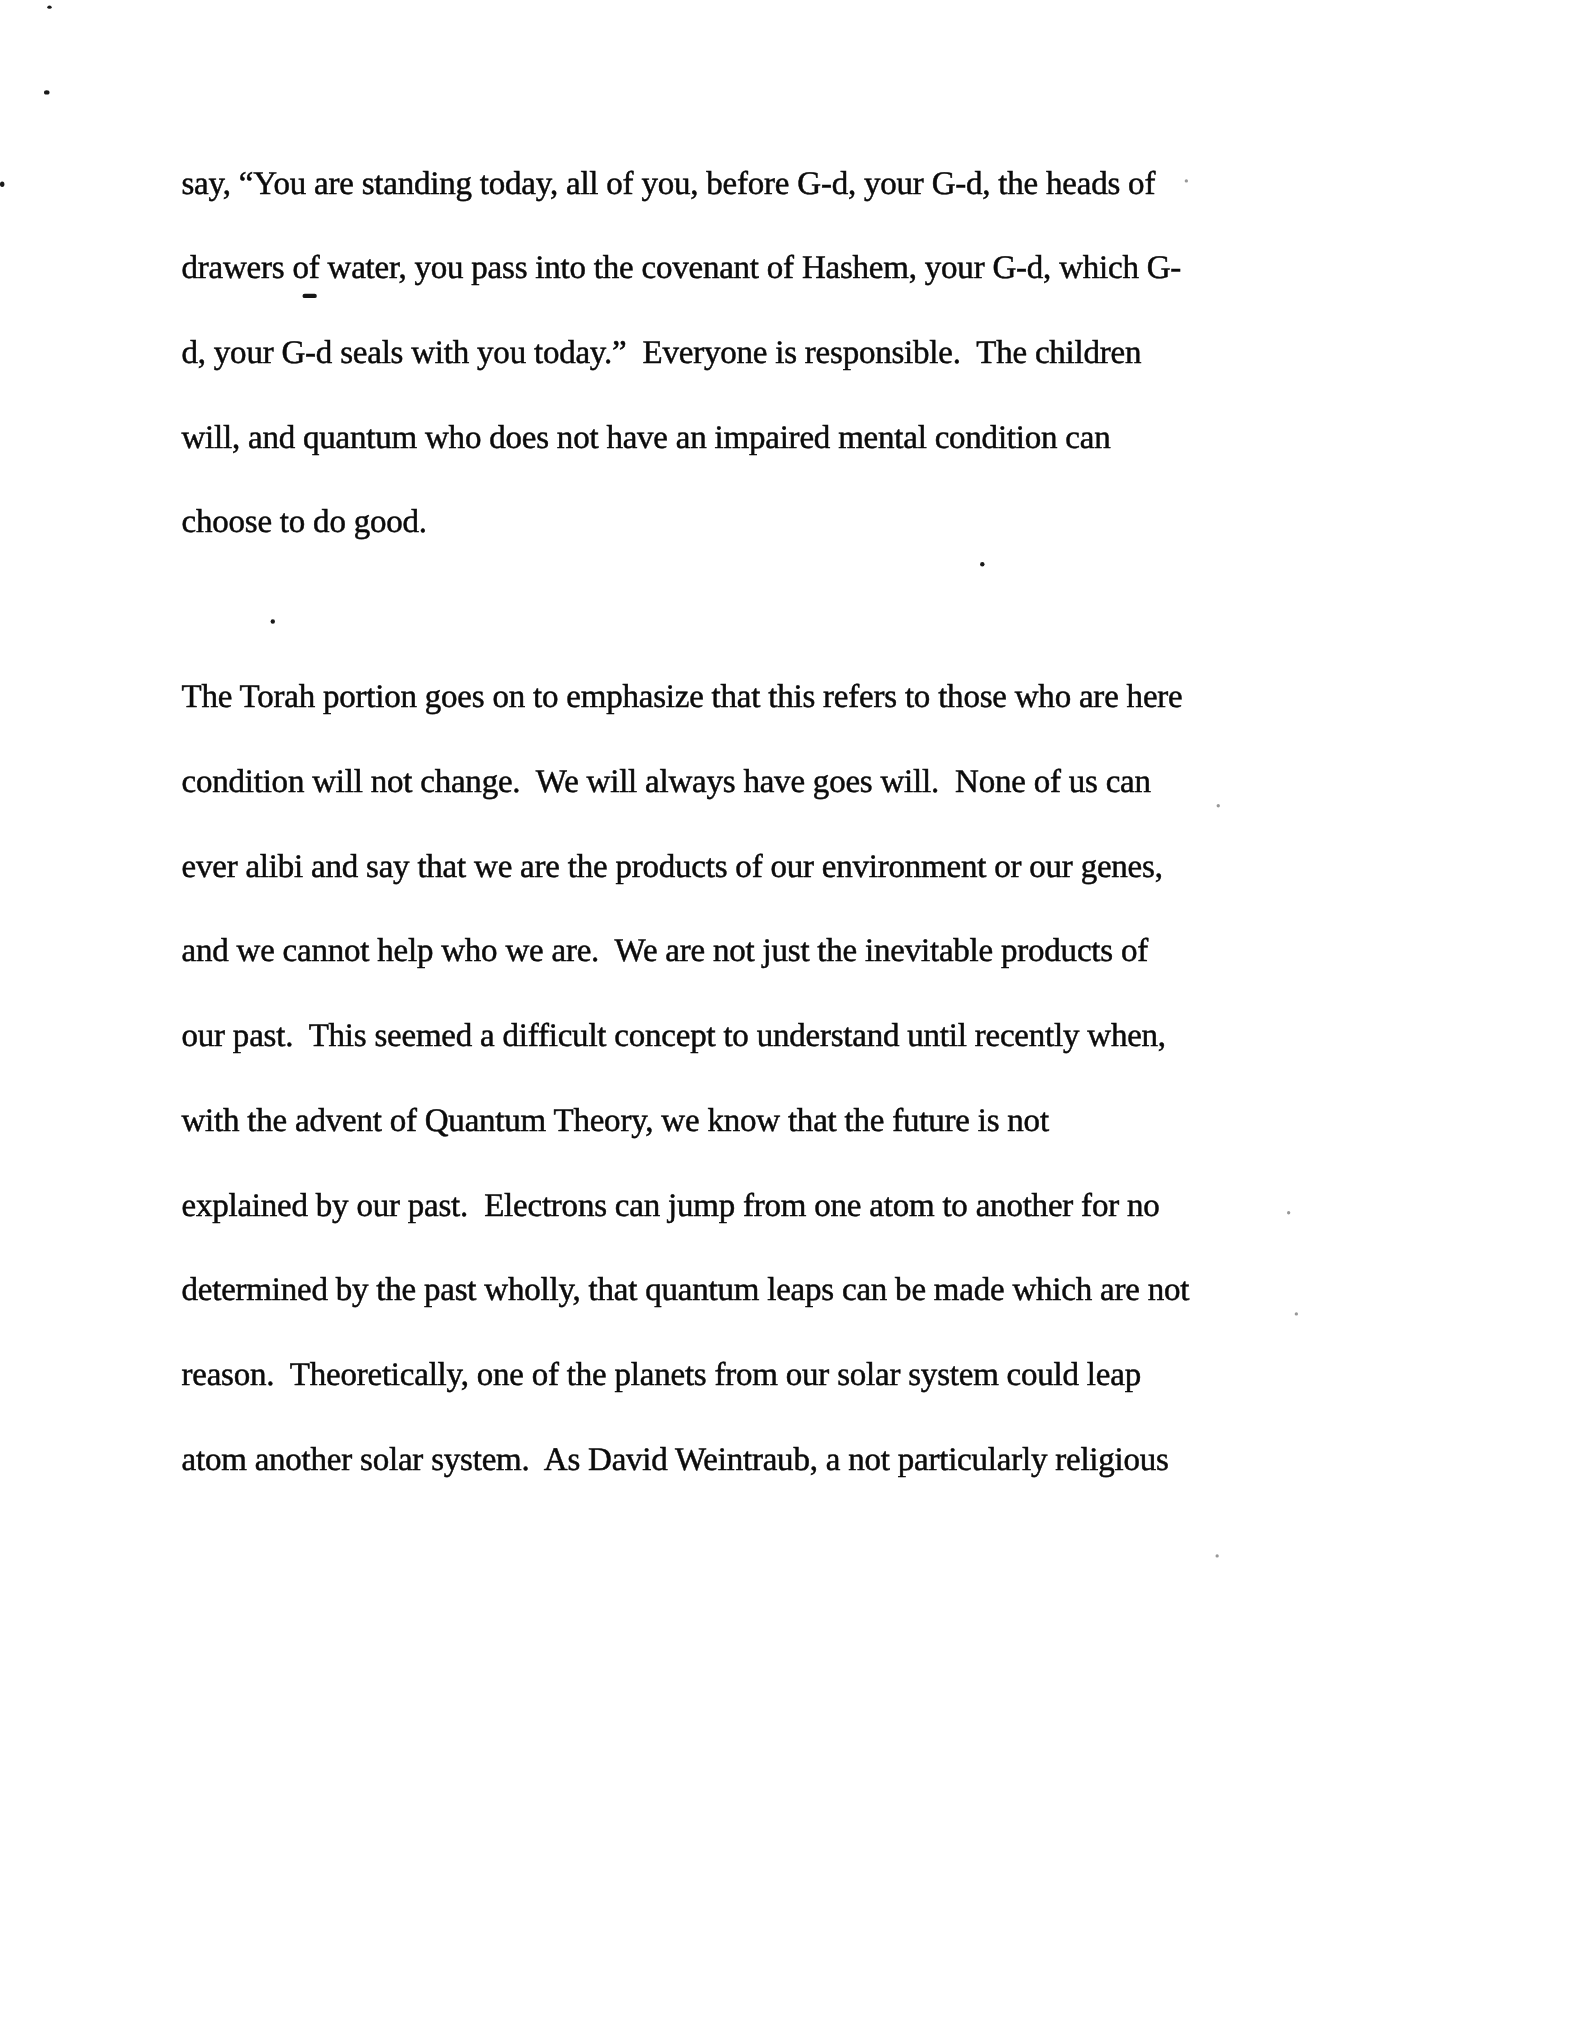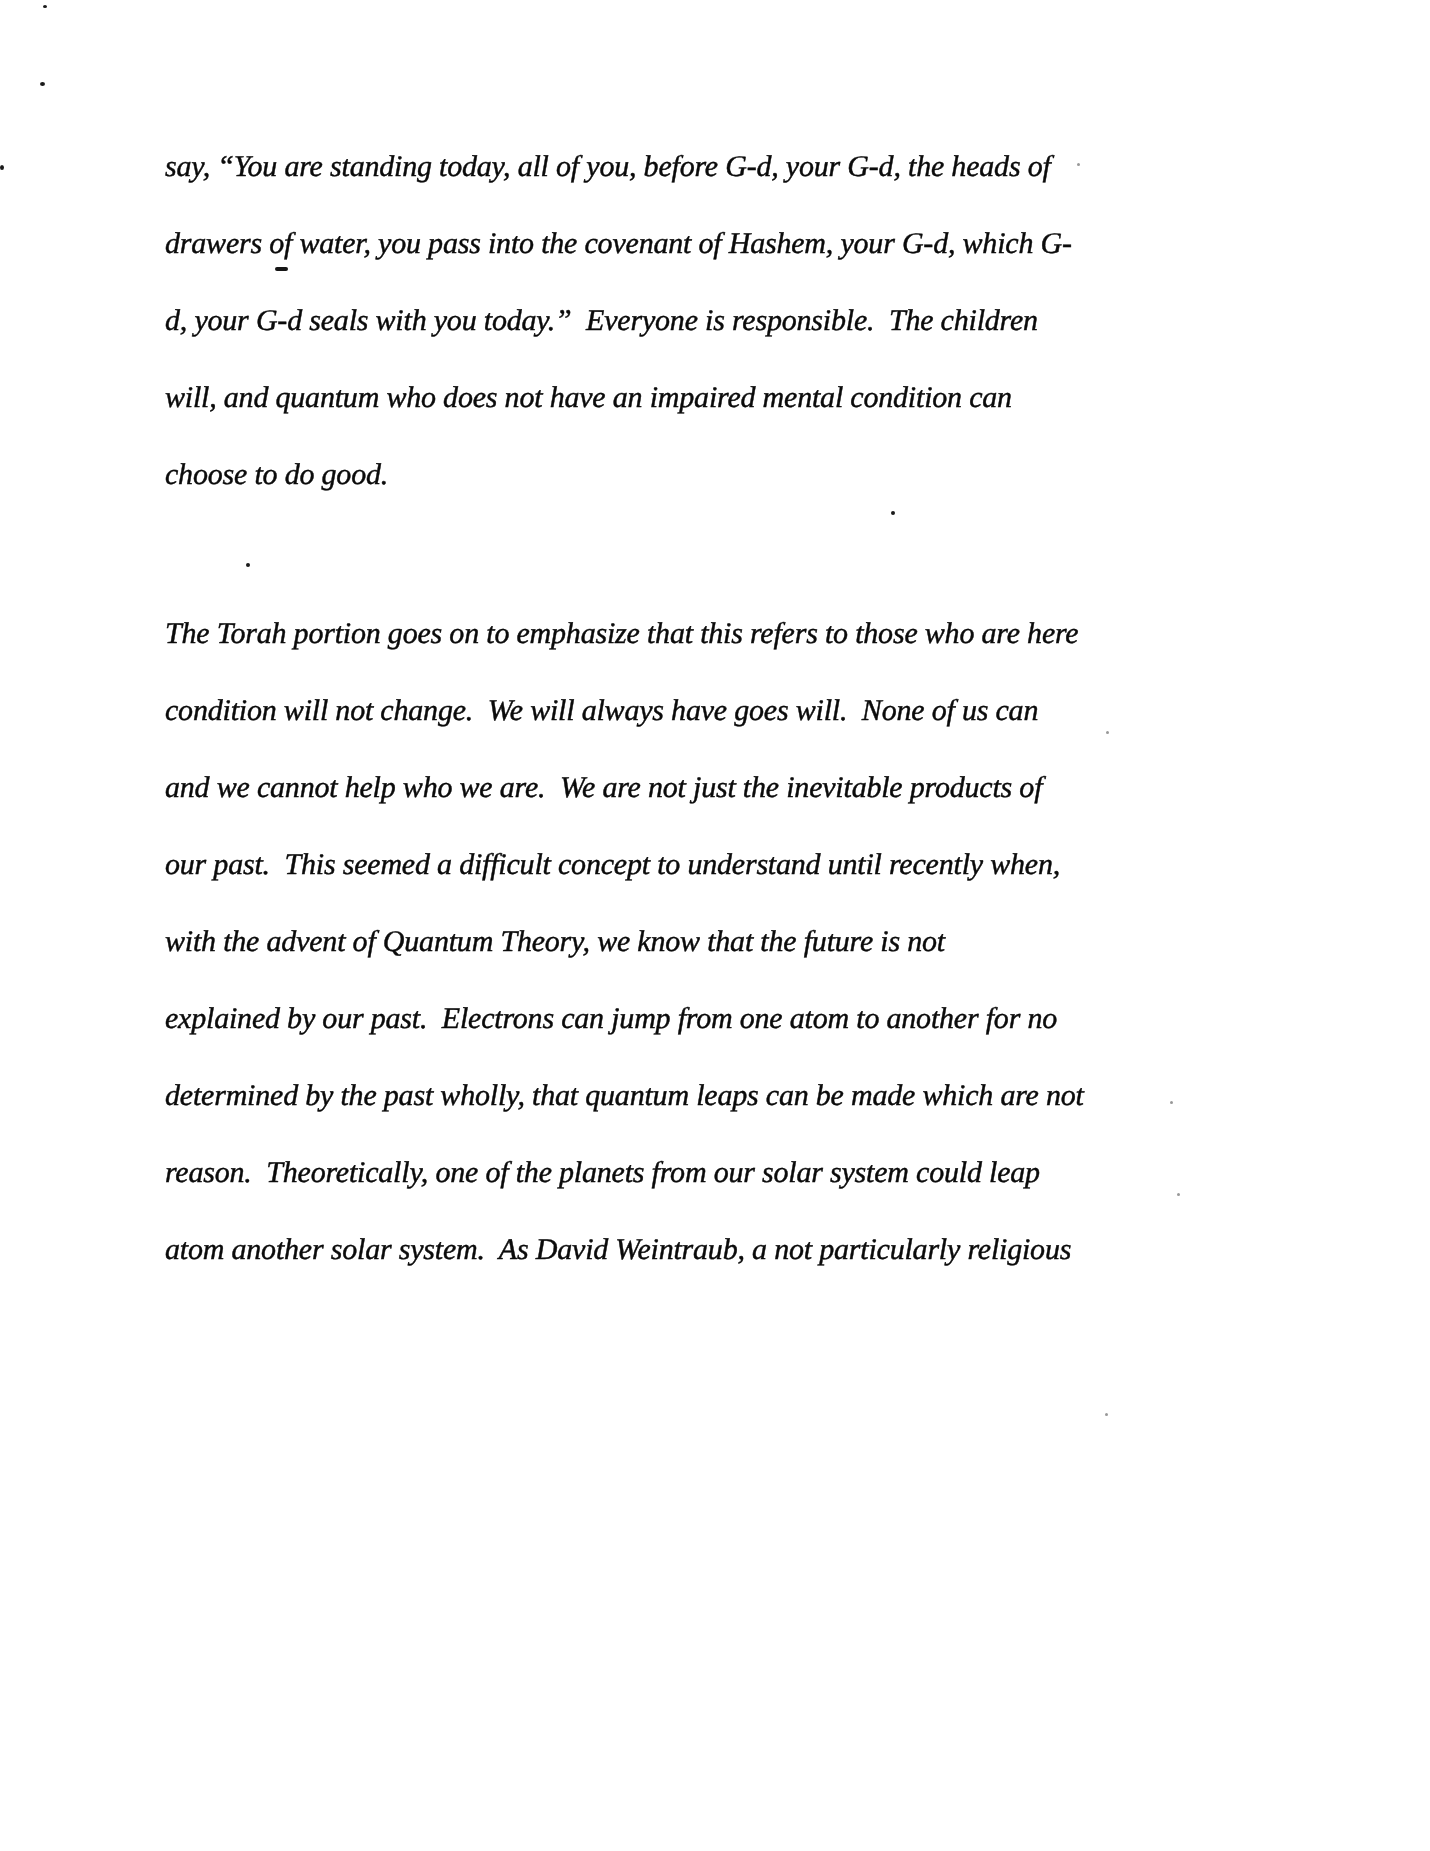--- a/index.html
+++ b/index.html
@@ -27,21 +27,20 @@
     line-height: 77px;
     letter-spacing: -0.2px;
     -webkit-text-stroke: 0.45px #0b0b0b;
     text-rendering: geometricPrecision;
   }
   .paragraph { margin: 0; padding: 0; }
   .paragraph.second { margin-top: 82px; }
   .line {
     white-space: pre;
     height: 77px;
-    font-style: italic;
   }
   
   .speck {
     position: absolute;
     background: #1a1a1a;
     border-radius: 50%;
   }
   .speck.faint { opacity: 0.45; }
   .dash {
     position: absolute;
@@ -58,20 +57,21 @@
     <div class="paragraph">
         <div class="line">say, “You are standing today, all of you, before G-d, your G-d, the heads of</div>
         <div class="line">drawers of water, you pass into the covenant of Hashem, your G-d, which G-</div>
         <div class="line">d, your G-d seals with you today.”  Everyone is responsible.  The children</div>
         <div class="line">will, and quantum who does not have an impaired mental condition can</div>
         <div class="line">choose to do good.</div>
       </div>
     <div class="paragraph second">
         <div class="line">The Torah portion goes on to emphasize that this refers to those who are here</div>
         <div class="line">condition will not change.  We will always have goes will.  None of us can</div>
+        <div class="line">ever alibi and say that we are the products of our environment or our genes,</div>
         <div class="line">and we cannot help who we are.  We are not just the inevitable products of</div>
         <div class="line">our past.  This seemed a difficult concept to understand until recently when,</div>
         <div class="line">with the advent of Quantum Theory, we know that the future is not</div>
         <div class="line">explained by our past.  Electrons can jump from one atom to another for no</div>
         <div class="line">determined by the past wholly, that quantum leaps can be made which are not</div>
         <div class="line">reason.  Theoretically, one of the planets from our solar system could leap</div>
         <div class="line">atom another solar system.  As David Weintraub, a not particularly religious</div>
       </div>
   </div>
 

